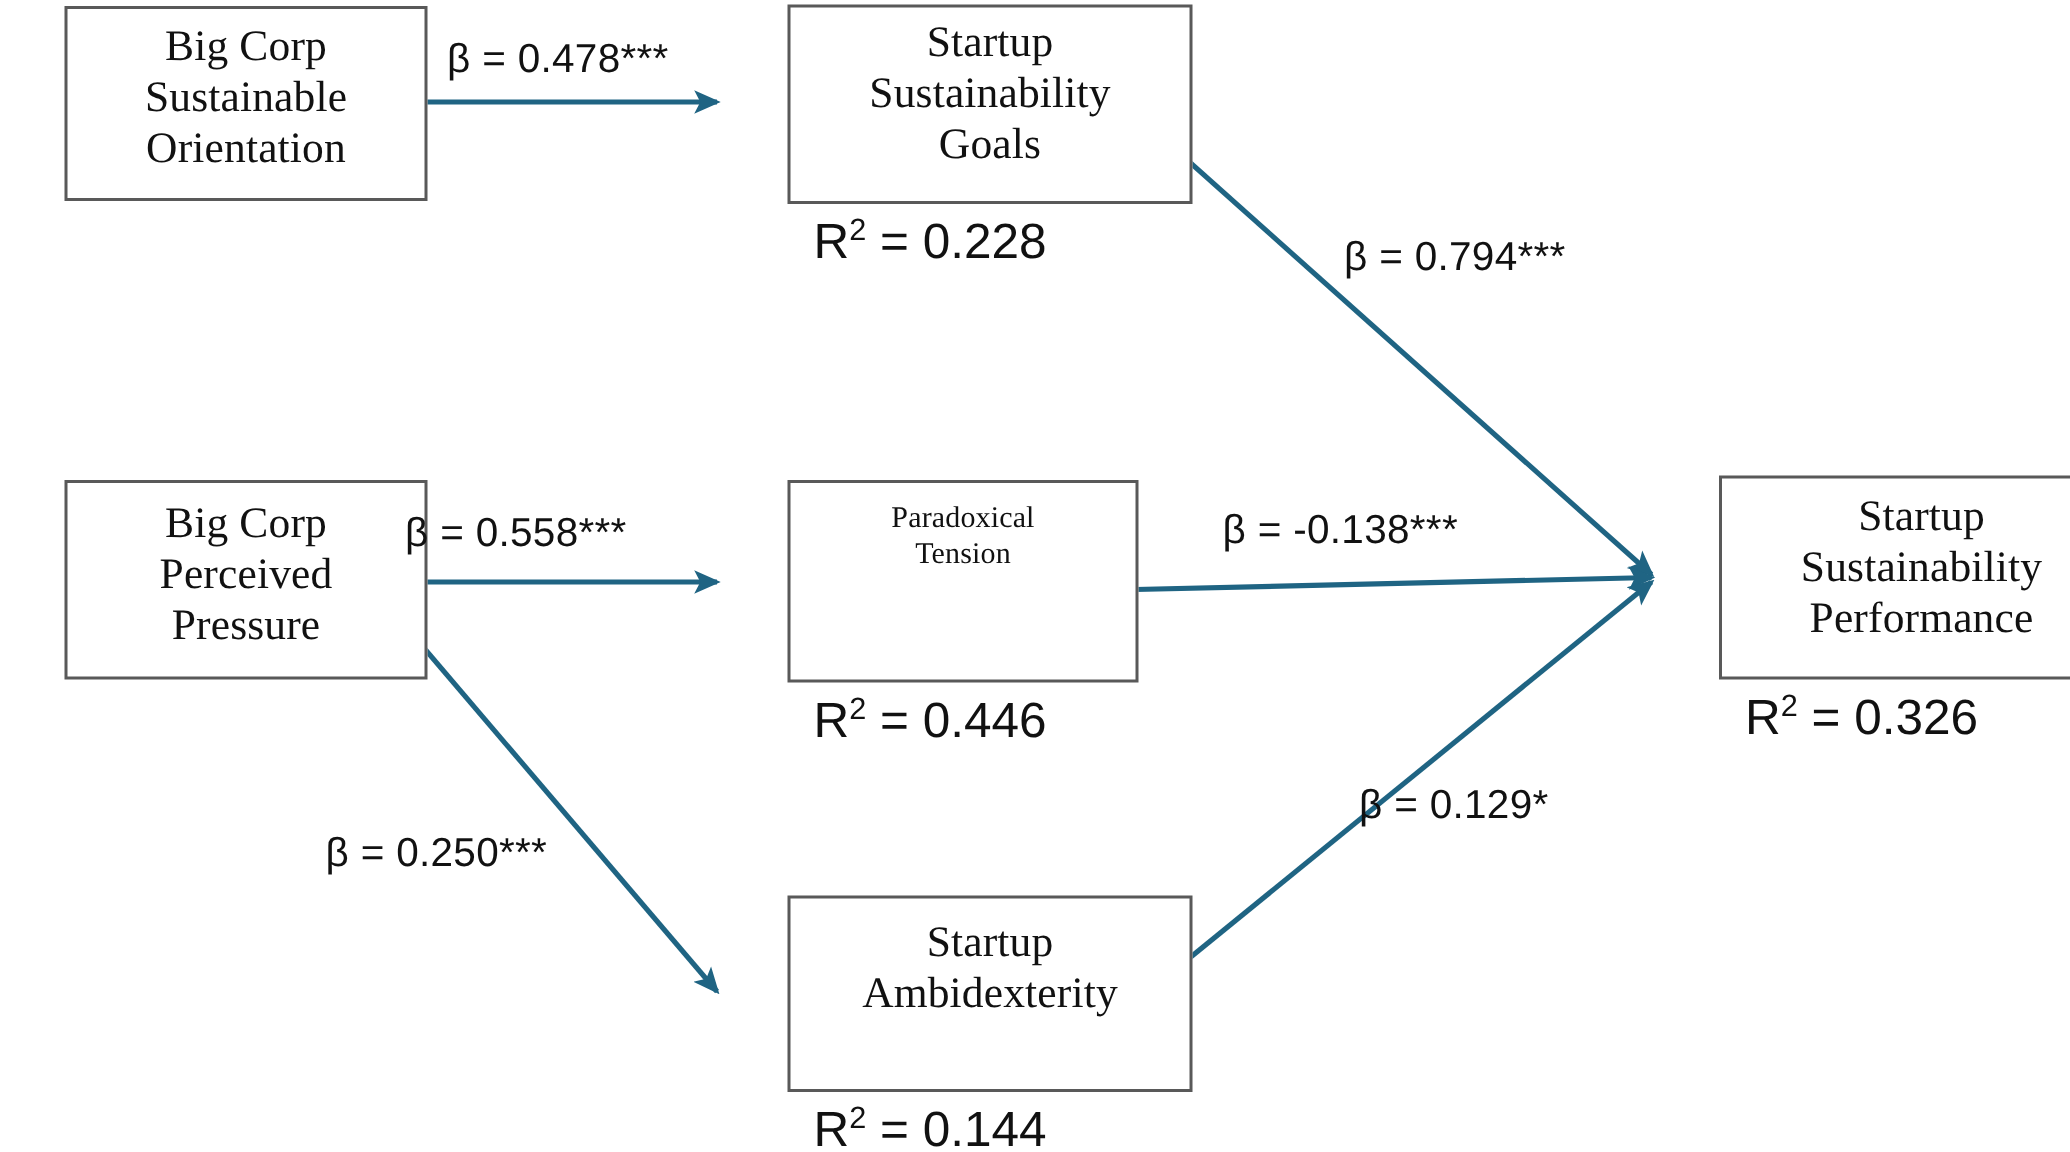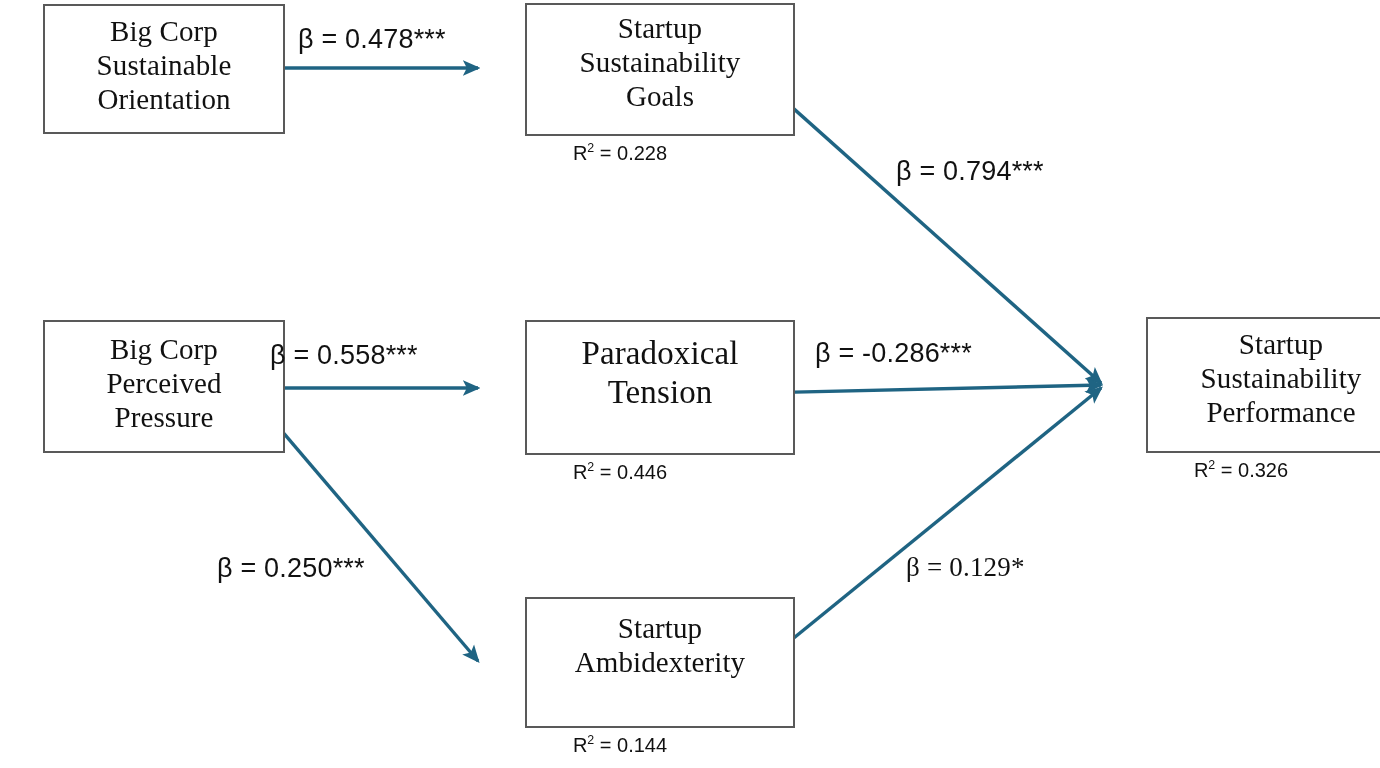--- a/index.html
+++ b/index.html
@@ -36,21 +36,21 @@
     margin-left: 40px;
   }
   .node-label {
     display: block;
     width: 100%;
     white-space: pre-line;
   }
   .r2 {
     position: absolute;
     font-family: "Liberation Sans", sans-serif;
-    font-size: 20px;
+    font-size: 33px;
     color: #111111;
     text-align: center;
     white-space: nowrap;
   }
   .r2 sup {
     font-size: 0.62em;
     vertical-align: super;
     line-height: 0;
   }
   .beta {
@@ -89,38 +89,38 @@
         <span class="node-label">Startup
 Sustainability
 Goals</span>
       </div>
       <div class="r2" style="left: 485px; top: 142px; width: 270px;"><span>R</span><sup>2</sup><span> = 0.228</span></div>
       <div class="node" style="left: 3px; top: 320px; width: 242px; height: 133px; font-size: 29px; padding-top: 10px;">
         <span class="node-label">Big Corp
 Perceived
 Pressure</span>
       </div>
-      <div class="node" style="left: 485px; top: 320px; width: 270px; height: 135px; font-size: 33px; padding-top: 12px;">
+      <div class="node" style="left: 485px; top: 320px; width: 234px; height: 135px; font-size: 20px; padding-top: 12px;">
         <span class="node-label">Paradoxical
 Tension</span>
       </div>
       <div class="r2" style="left: 485px; top: 461px; width: 270px;"><span>R</span><sup>2</sup><span> = 0.446</span></div>
       <div class="node" style="left: 485px; top: 597px; width: 270px; height: 131px; font-size: 29px; padding-top: 12px;">
         <span class="node-label">Startup
 Ambidexterity</span>
       </div>
       <div class="r2" style="left: 485px; top: 734px; width: 270px;"><span>R</span><sup>2</sup><span> = 0.144</span></div>
       <div class="node" style="left: 1106px; top: 317px; width: 270px; height: 136px; font-size: 29px; padding-top: 8px;">
         <span class="node-label">Startup
 Sustainability
 Performance</span>
       </div>
       <div class="r2" style="left: 1106px; top: 459px; width: 270px;"><span>R</span><sup>2</sup><span> = 0.326</span></div>
     </div>
   <div id="label-layer">
       <div class="beta" style="left: 286px; top: 24px; margin-left: 12px;">β = 0.478***</div>
       <div class="beta" style="left: 896px; top: 156px;">β = 0.794***</div>
       <div class="beta" style="left: 270px; top: 340px;">β = 0.558***</div>
-      <div class="beta" style="left: 815px; top: 338px;">β = -0.286***</div>
+      <div class="beta" style="left: 815px; top: 338px;">β = -0.138***</div>
       <div class="beta" style="left: 217px; top: 553px;">β = 0.250***</div>
-      <div class="beta" style="left: 906px; top: 552px; font-family: Liberation Serif, serif;">β = 0.129*</div>
+      <div class="beta" style="left: 906px; top: 521px;">β = 0.129*</div>
     </div>
 </div>
 
 </body></html>

